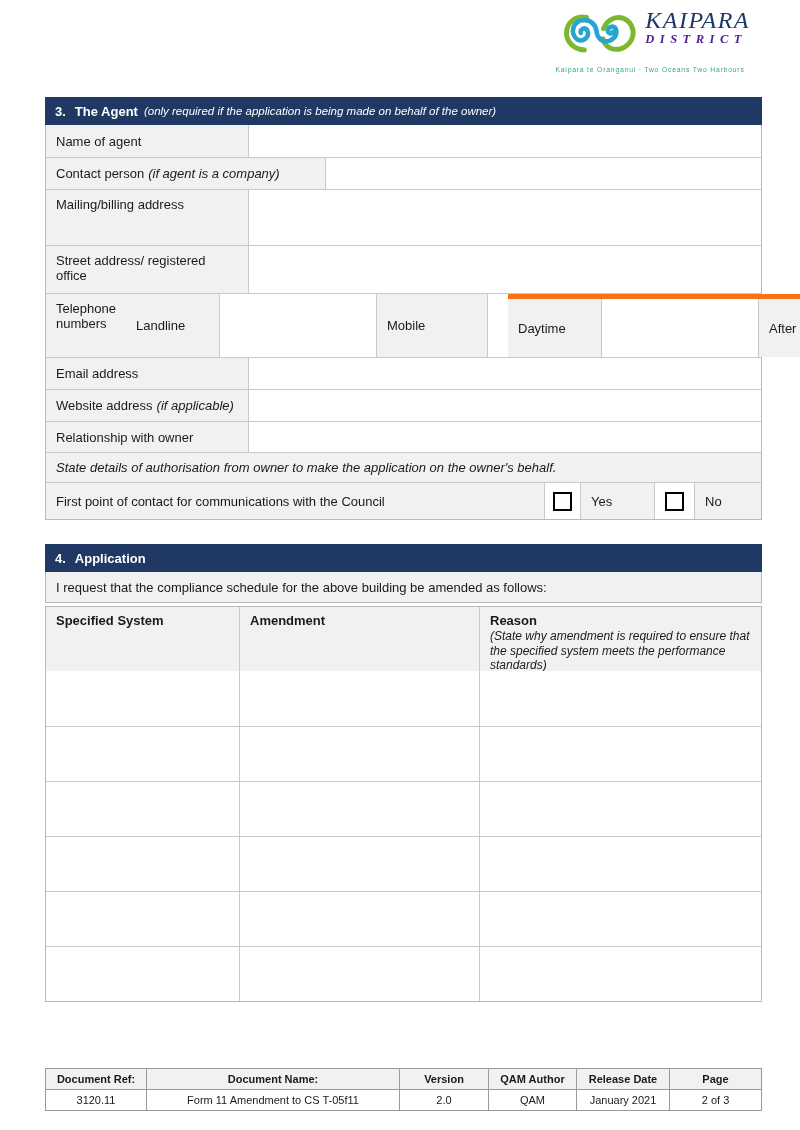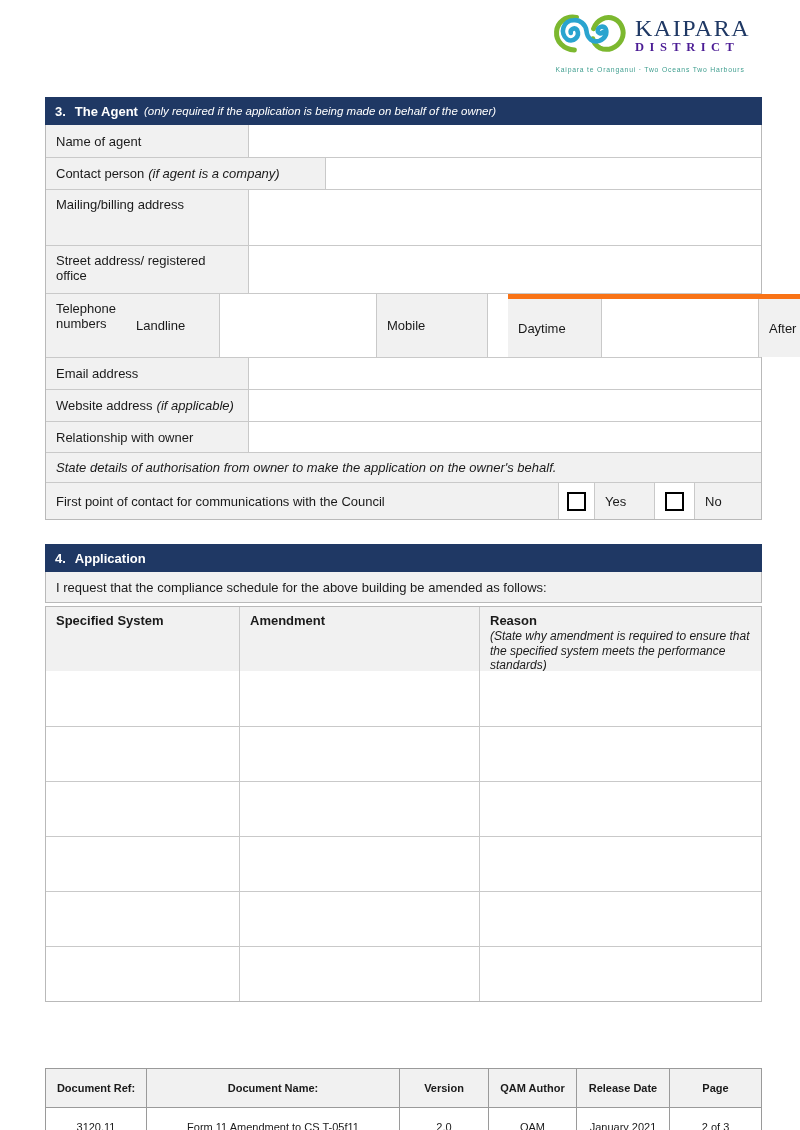--- a/index.html
+++ b/index.html
@@ -6,21 +6,21 @@
   .page{
     position:relative;
     width:800px;height:1130px;
     background:#ffffff;
     font-family:"Liberation Sans", sans-serif;
     color:#1a1a1a;
     overflow:hidden;
   }
   
   .logo{position:absolute;top:8px;right:50px;width:200px;text-align:center;}
-  .logo-top{display:flex;align-items:center;justify-content:flex-end;gap:8px;}
+  .logo-top{display:flex;align-items:flex-start;justify-content:flex-end;gap:8px;font-style:italic;}
   .logo-text{text-align:left;}
   .logo-title{
     font-family:"Liberation Serif", serif;
     font-size:24px;letter-spacing:1.5px;color:#1F3864;line-height:24px;font-weight:400;
   }
   .logo-sub{
     font-family:"Liberation Serif", serif;
     font-size:12.5px;font-weight:bold;letter-spacing:5.5px;color:#4c1d95;line-height:15px;
   }
   .logo-tagline{
@@ -56,21 +56,21 @@
   .gap{height:24px;}
   .gap-sm{height:3px;background:#fff;}
   .hdr-cell{flex-direction:column;align-items:flex-start;justify-content:flex-start;padding-top:6px;}
   .hdr-cell .h{font-weight:bold;font-size:13px;}
   .hdr-cell .hn{font-style:italic;font-size:12px;line-height:14.5px;margin-top:1px;}
   .app-body .r{height:55px;}
   
   .footer{position:absolute;left:45px;top:1068px;width:717px;border:1px solid #9a9a9a;box-sizing:border-box;}
   .footer .r{border-top:1px solid #9a9a9a;}
   .footer .r:first-child{border-top:none;}
-  .footer .c{border-left:1px solid #9a9a9a;justify-content:center;font-size:11px;height:38px;padding:0 4px;}
+  .footer .c{border-left:1px solid #9a9a9a;justify-content:center;font-size:11px;height:20px;padding:0 4px;}
   .footer .c:first-child{border-left:none;}
   .footer .hd{font-weight:bold;}
 </style>
 </head>
 <body>
 
 <div class="page">
 
   <div class="logo">
     <div class="logo-top">
@@ -160,21 +160,21 @@
 
       <div class="r" style="height:30px">
         <div class="c g it" style="flex:1">State details of authorisation from owner to make the application on the owner's behalf.</div>
       </div>
 
       <div class="r" style="height:37px">
         <div class="c g" style="flex:1">First point of contact for communications with the Council</div>
         <div class="c w" style="width:36px;justify-content:center;padding:0">
           <span class="box"></span>
         </div>
-        <div class="c g" style="width:60px">Yes</div>
+        <div class="c g" style="width:74px">Yes</div>
         <div class="c w" style="width:40px;justify-content:center;padding:0">
           <span class="box"></span>
         </div>
         <div class="c g" style="width:67px">No</div>
       </div>
 
     </div>
 
     <div class="gap"></div>
 

